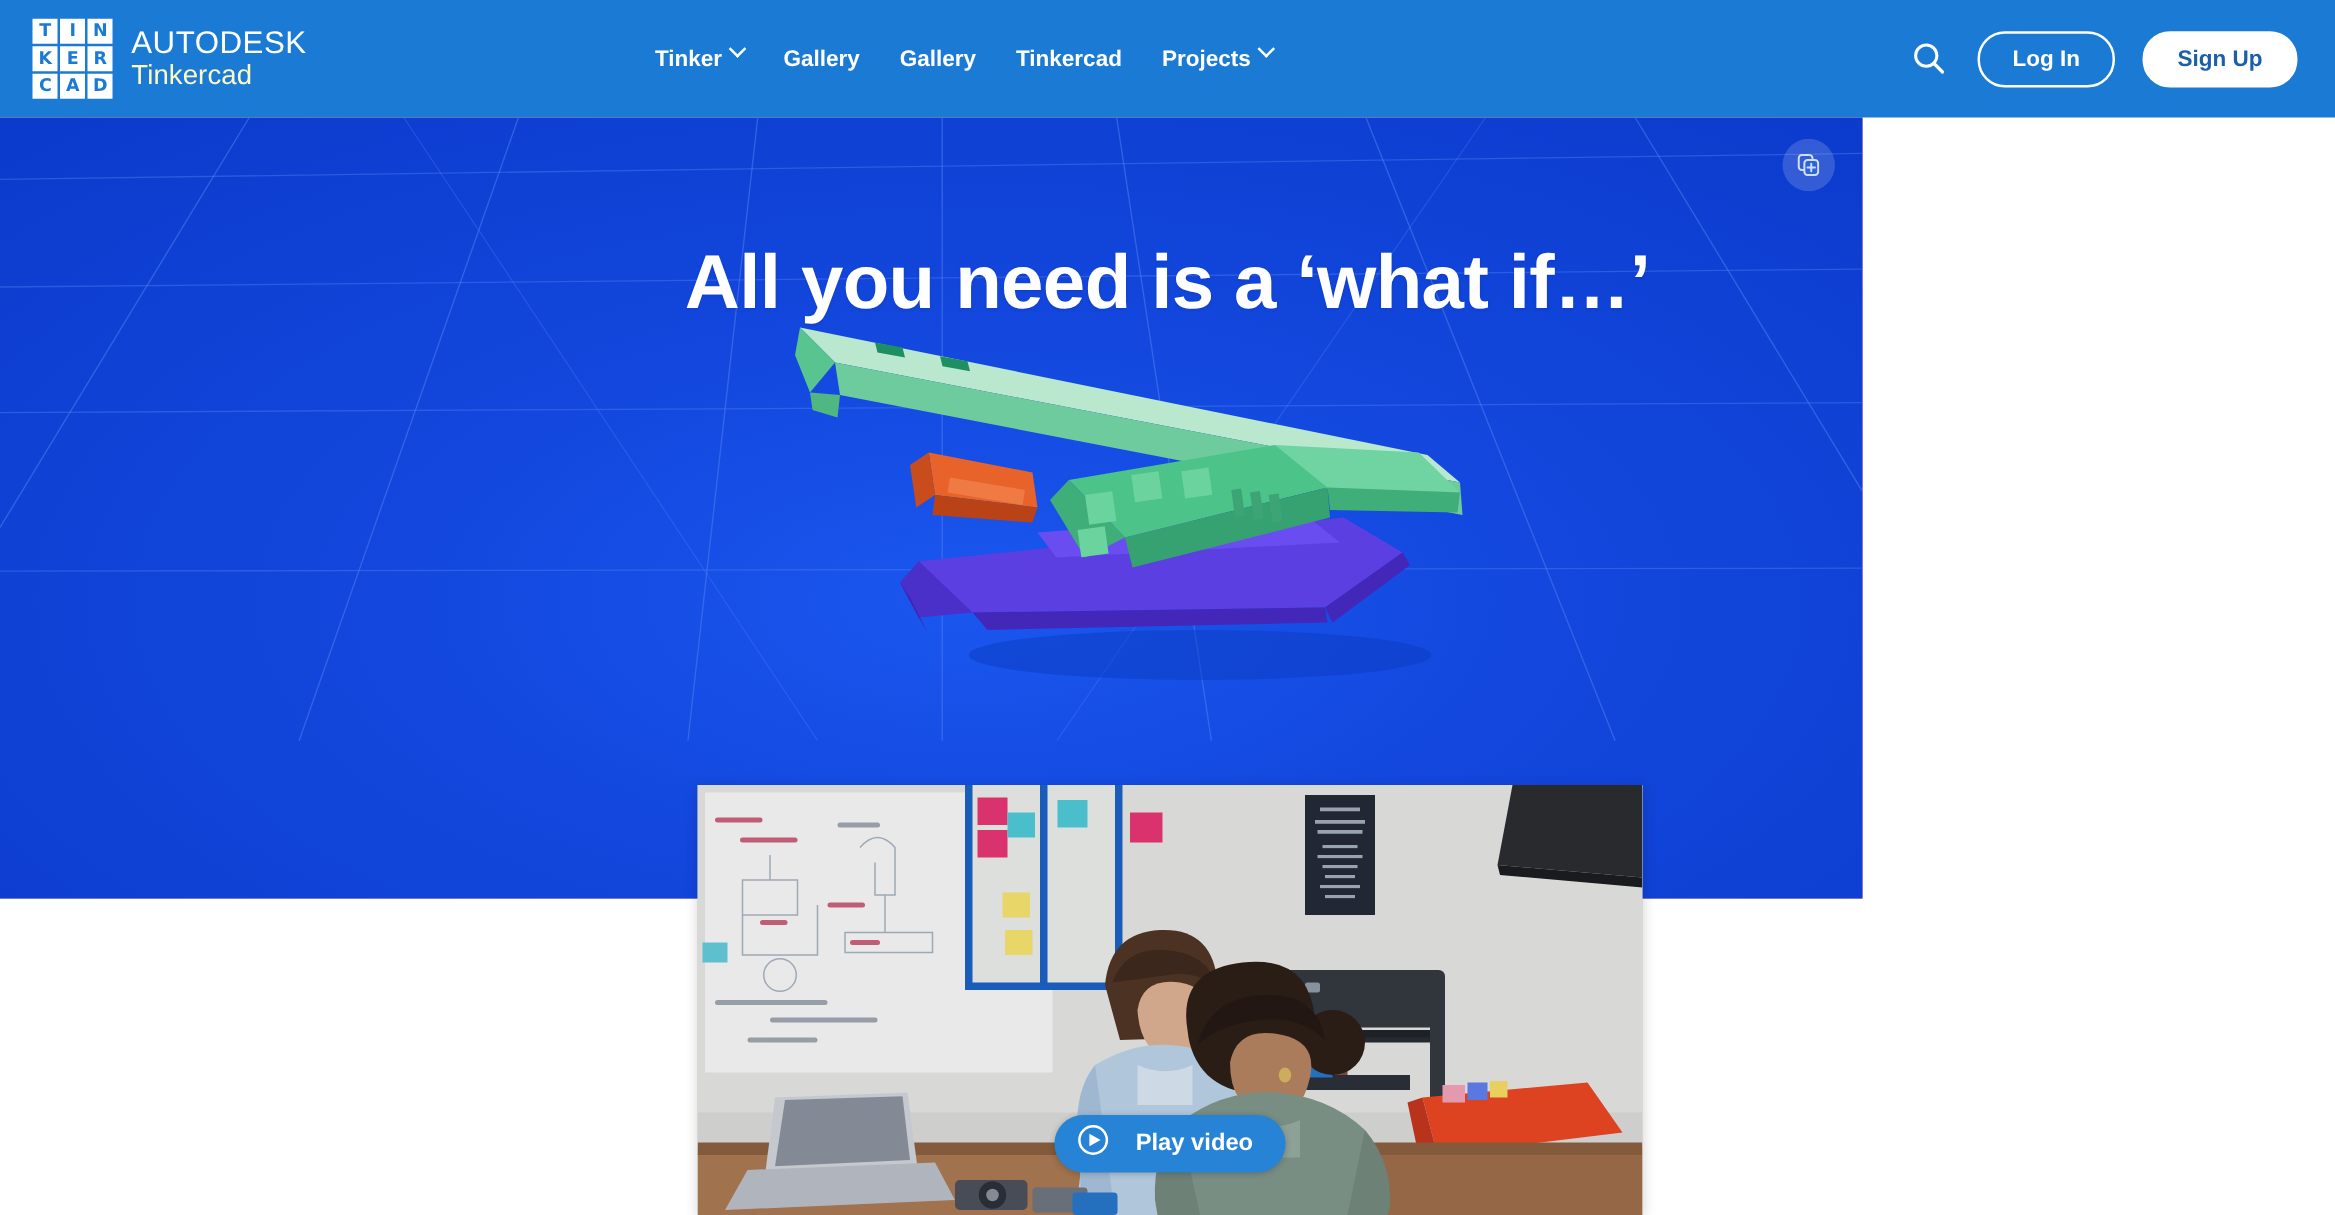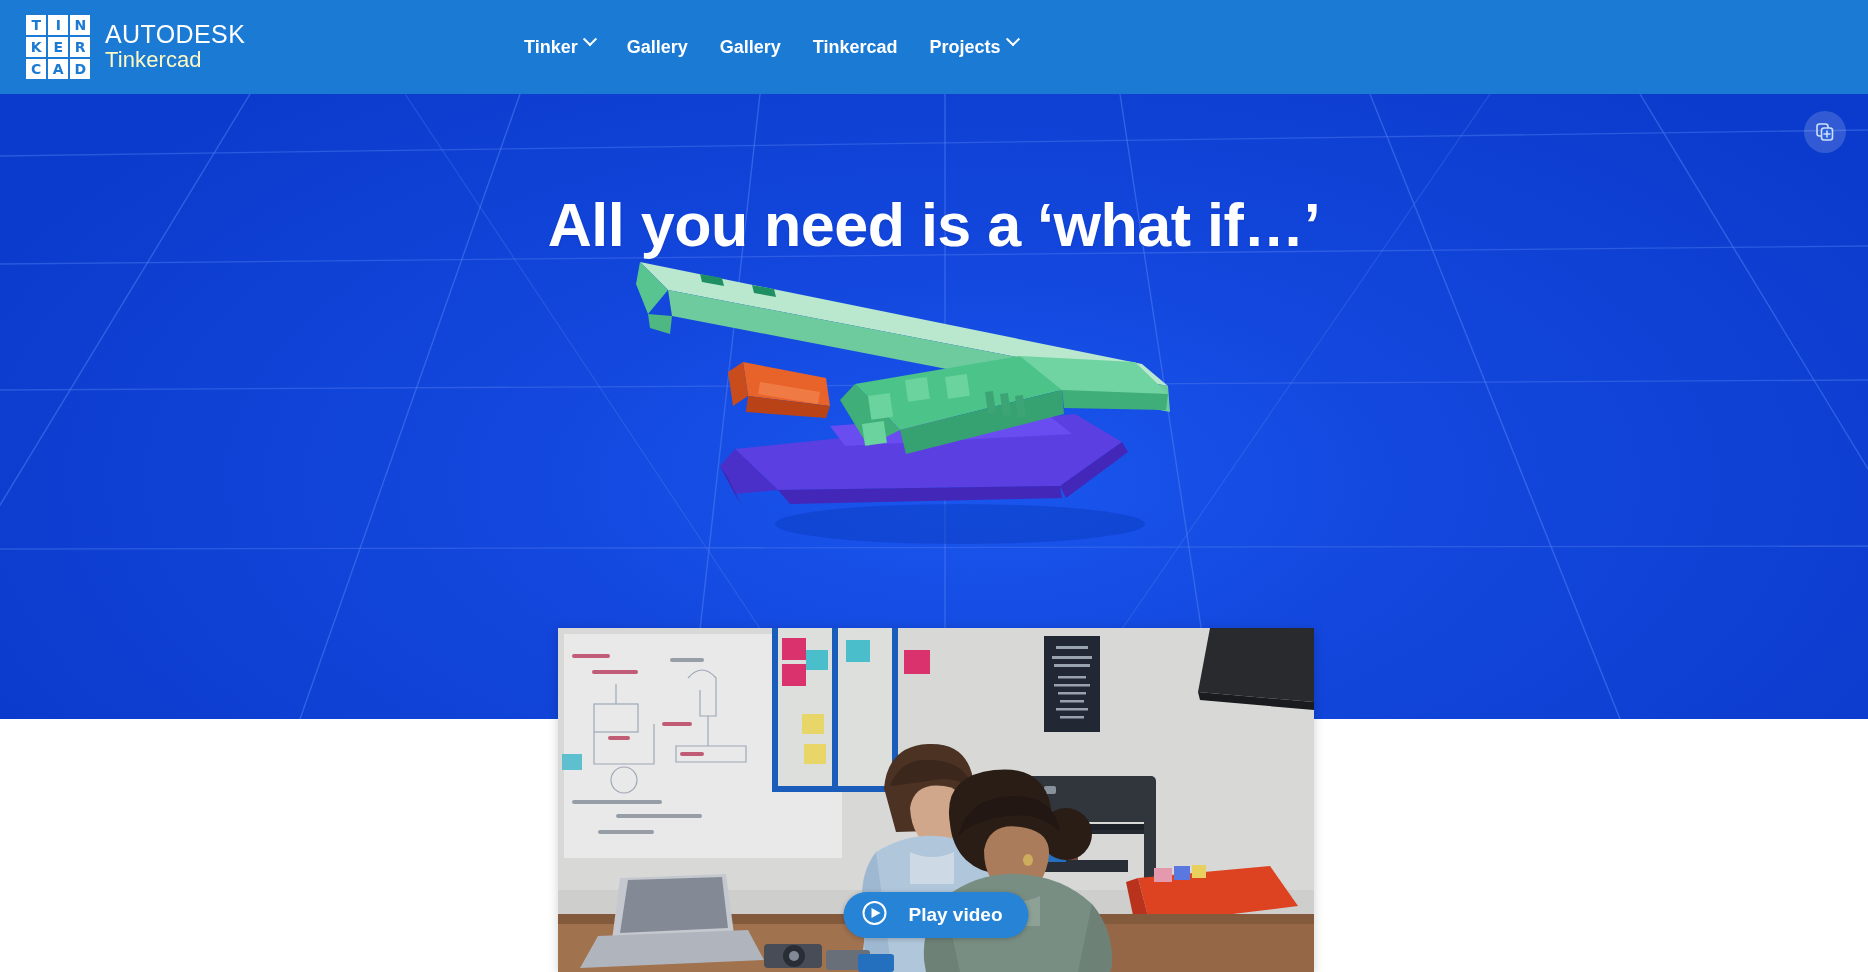--- a/index.html
+++ b/index.html
@@ -143,21 +143,21 @@
     font-weight: bold;
     padding: 10px 26px;
     cursor: pointer;
     font-family: "Liberation Sans", sans-serif;
   }
 
   
   .hero {
     position: absolute;
     top: 94px; left: 0;
-    width: 1868px;
+    width: 1490px;
     height: 625px;
     background: #701a75;
     overflow: hidden;
   }
   .hero-bg {
     position: absolute;
     inset: 0;
     background:
       radial-gradient(ellipse 1100px 520px at 52% 62%, #1a57ef 0%, #1347dd 42%, #0b3bcc 100%);
   }
@@ -282,20 +282,30 @@
       </a>
       <a class="nav-item" href="#">
         <span>Tinkercad</span>
       </a>
       <a class="nav-item" href="#">
         <span>Projects</span>
         <span class="caret"></span>
       </a>
     </nav>
 
+    <div class="header-right">
+      <button class="search-btn" aria-label="Search">
+        <svg width="34" height="34" viewBox="0 0 34 34">
+          <circle cx="15" cy="14.5" r="8.5" fill="none" stroke="#ffffff" stroke-width="2.4"></circle>
+          <line x1="21.2" y1="20.8" x2="28" y2="27.6" stroke="#ffffff" stroke-width="2.6" stroke-linecap="round"></line>
+        </svg>
+      </button>
+      <button class="btn-login">Log In</button>
+      <button class="btn-signup">Sign Up</button>
+    </div>
   </header>
 
   <section class="hero">
     <div class="hero-bg"></div>
 
     <svg class="hero-grid" viewBox="0 0 1868 625" preserveAspectRatio="none">
       <g stroke="#4f7cf0" stroke-width="1.4" opacity="0.55" fill="none">
         <line x1="760" y1="0" x2="690" y2="625"></line>
         <line x1="945" y1="0" x2="945" y2="625"></line>
         <line x1="1120" y1="0" x2="1215" y2="625"></line>

